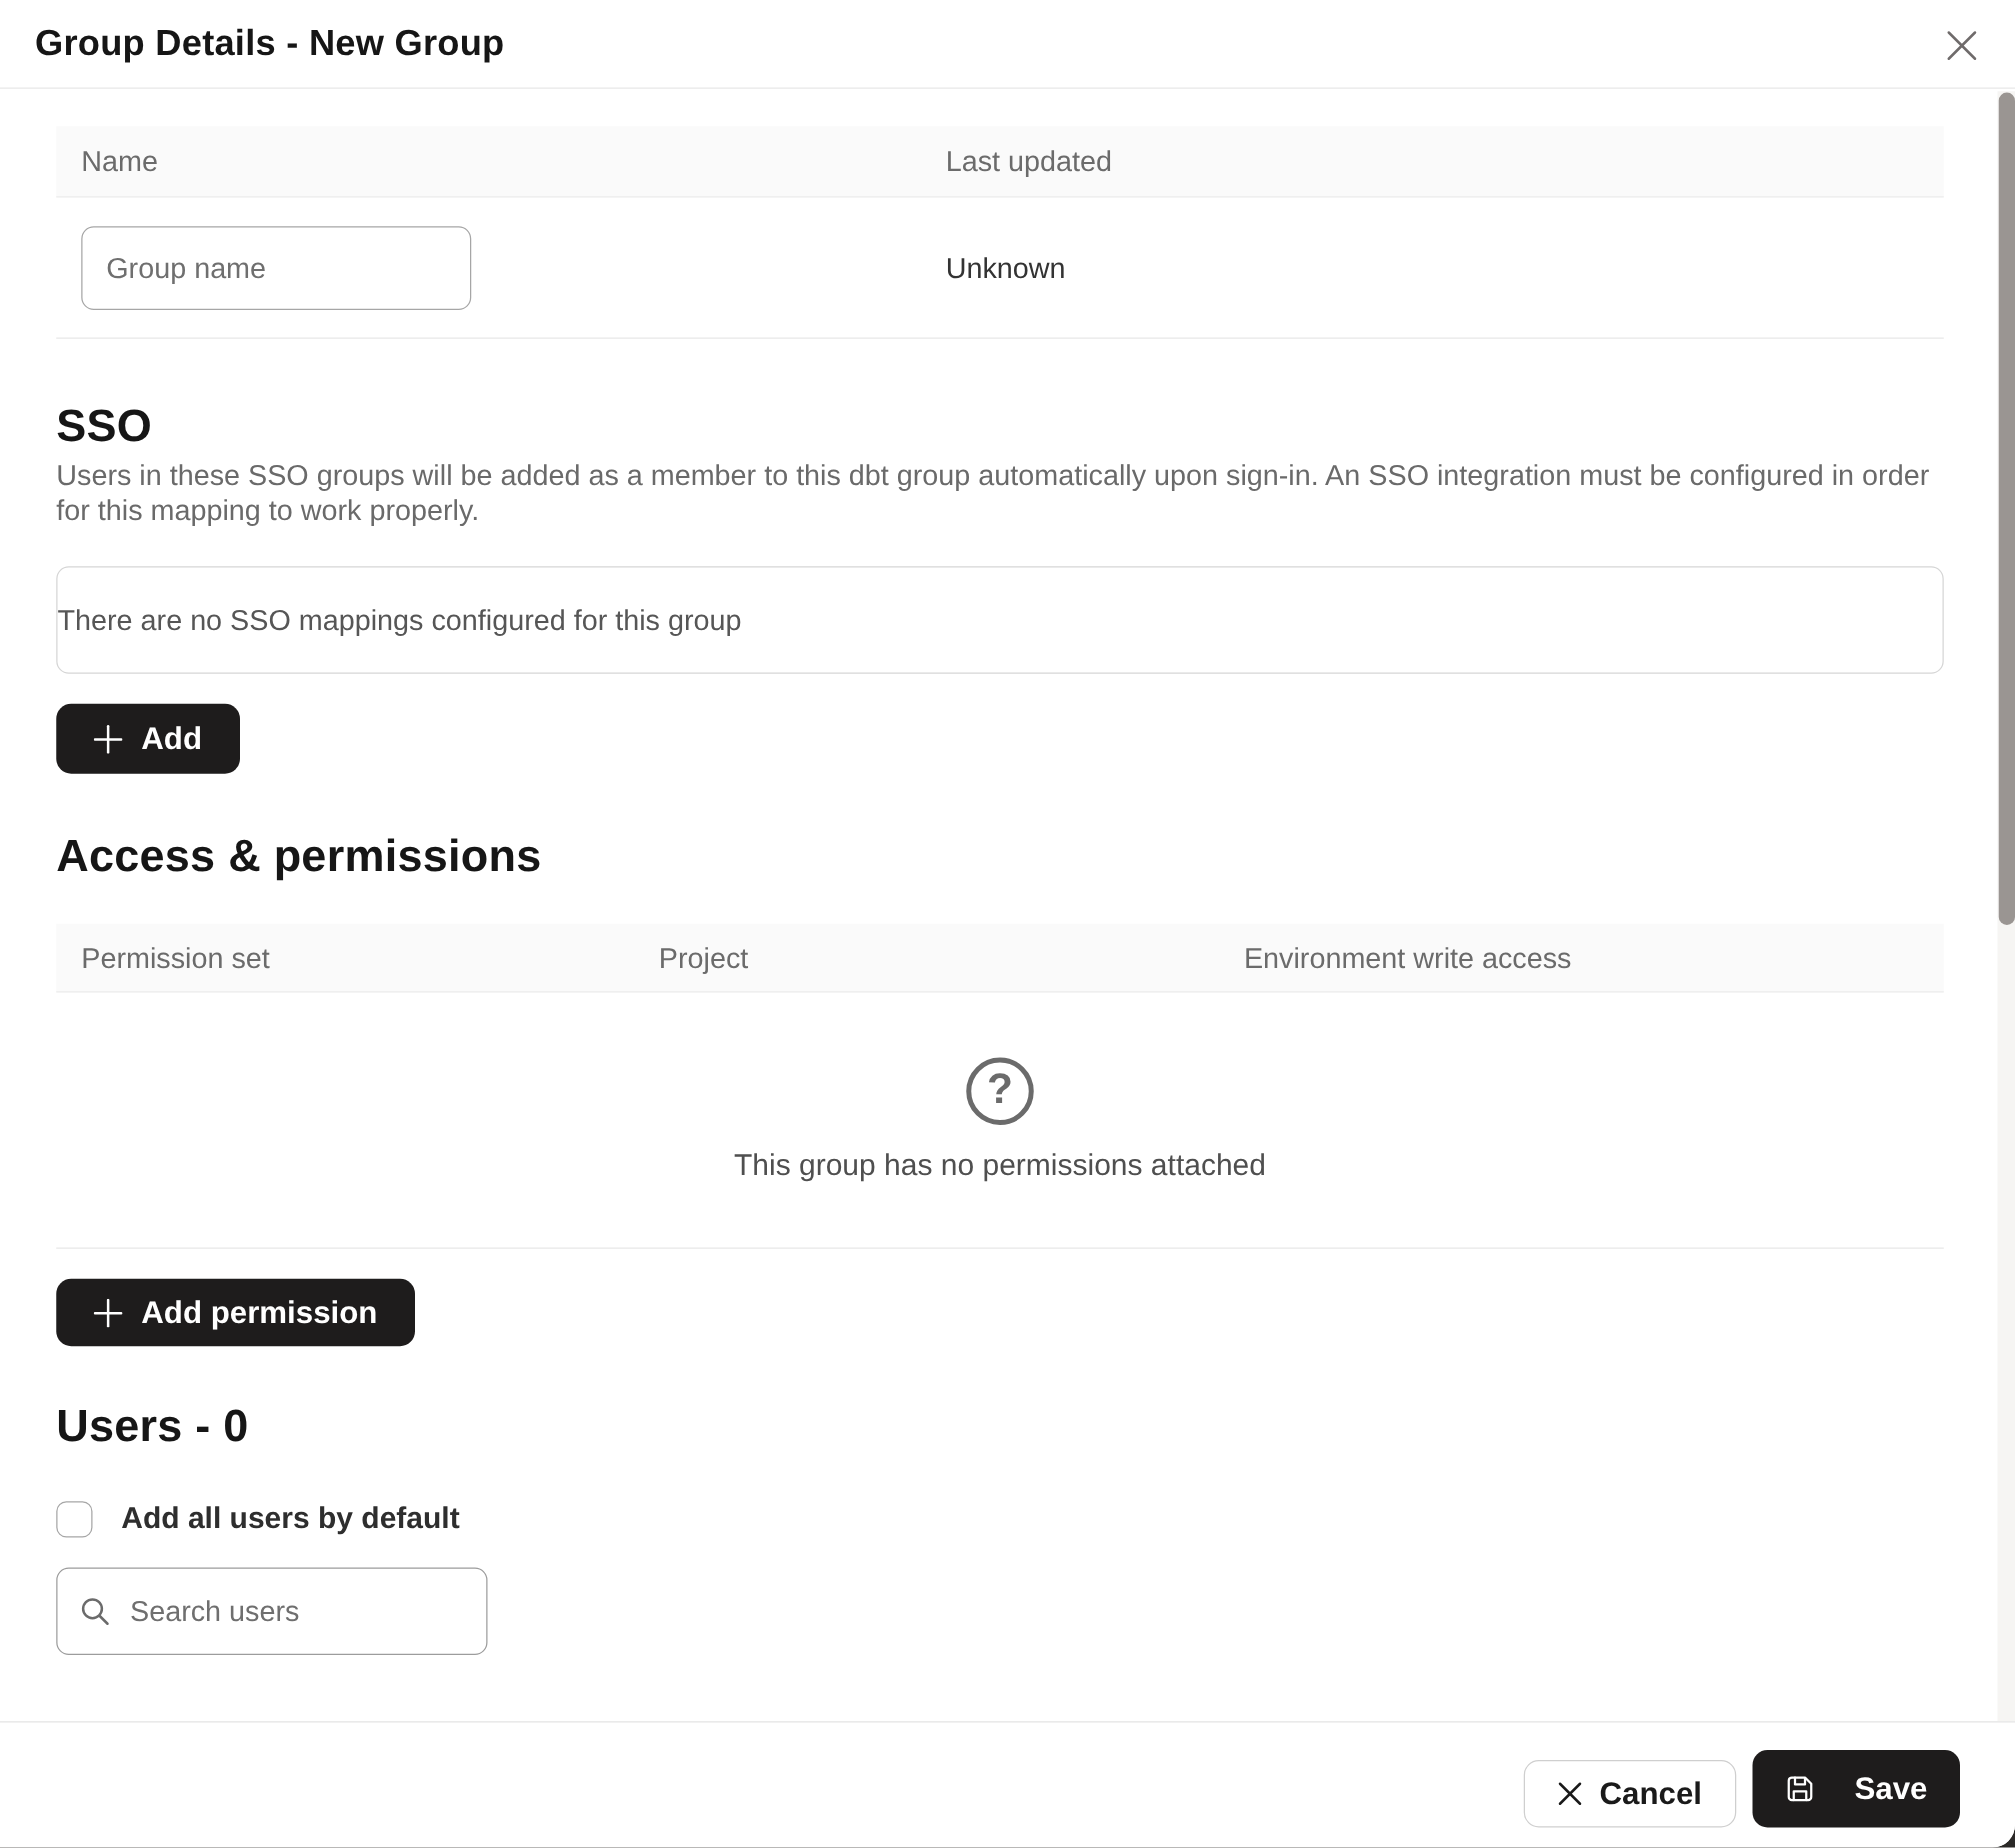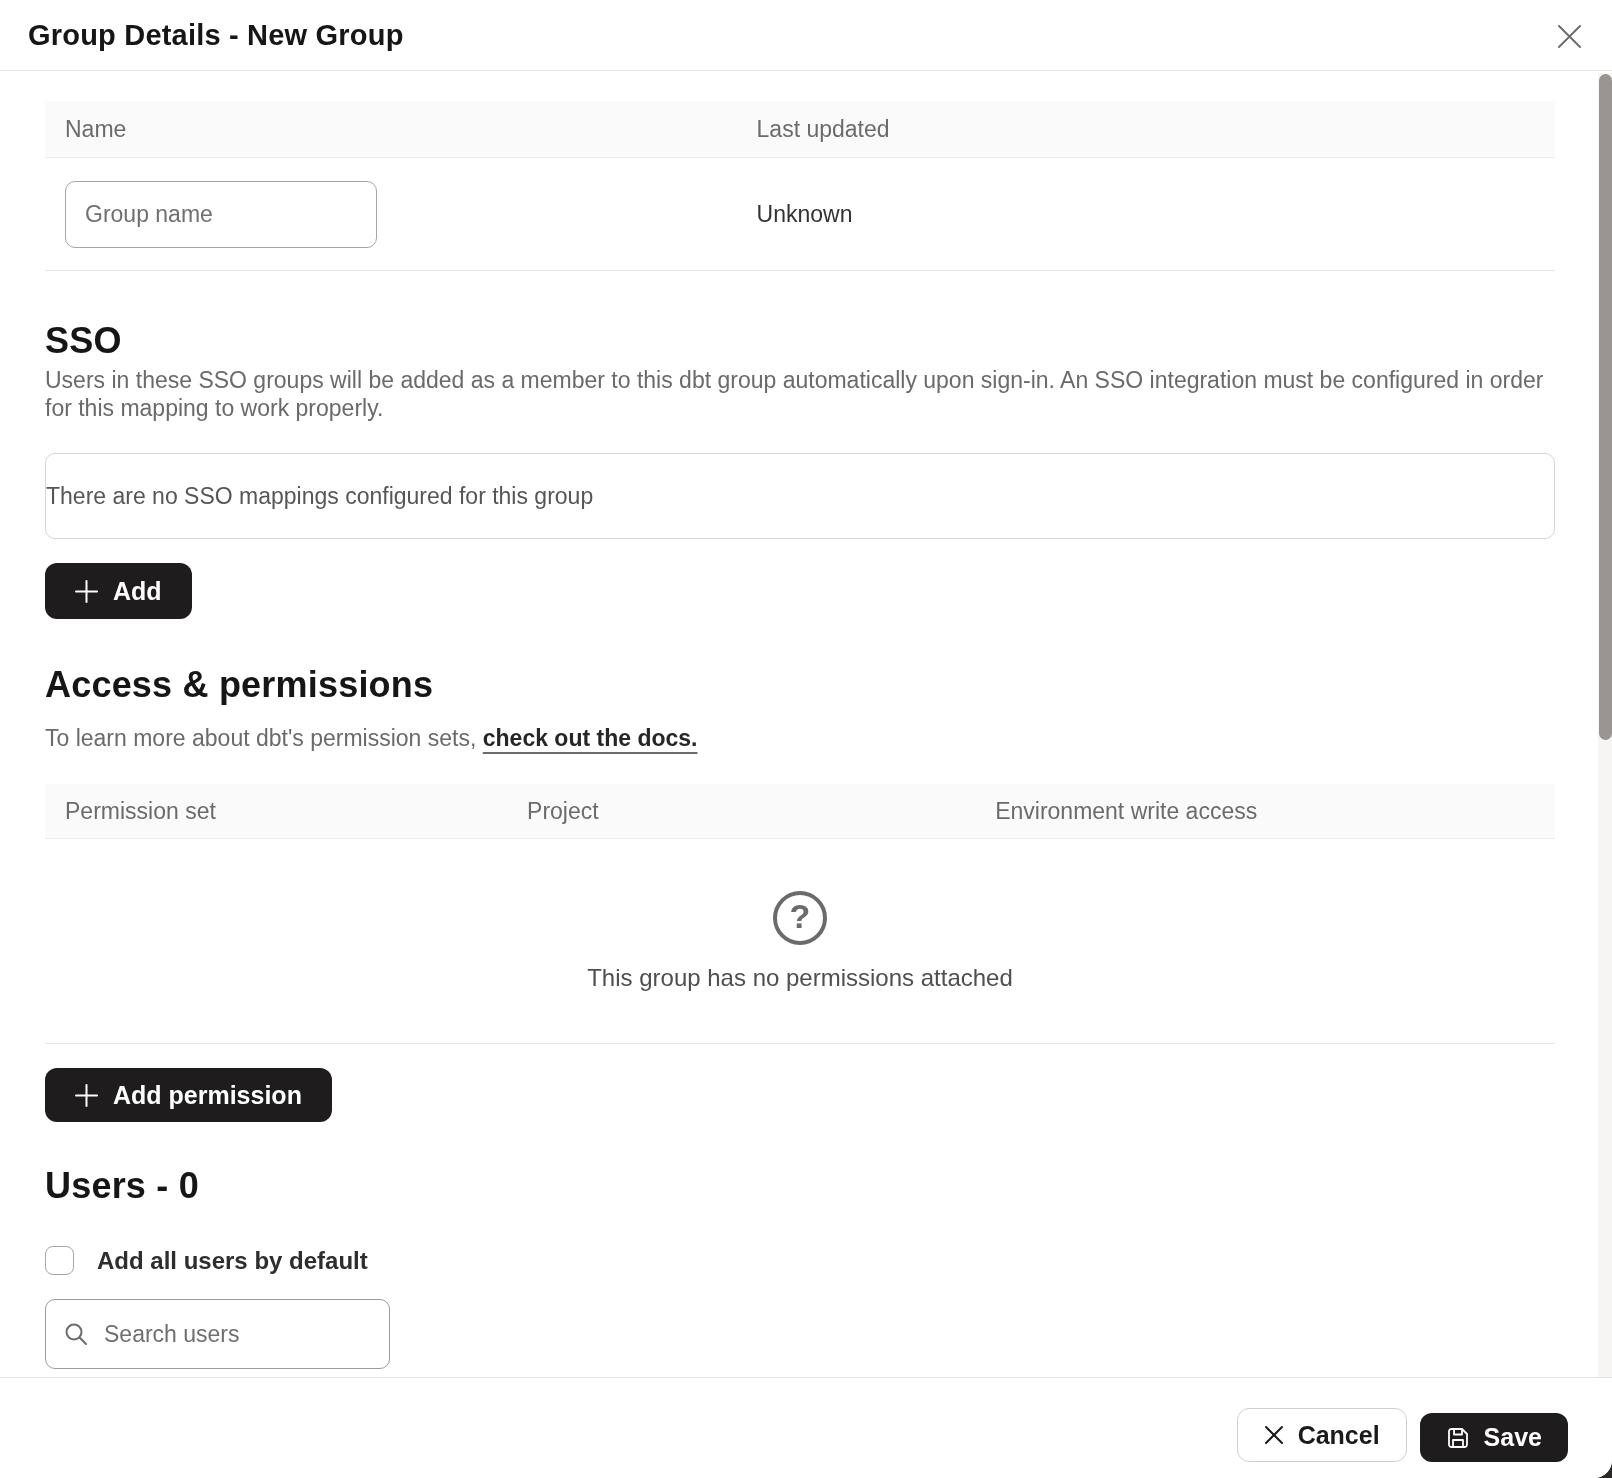--- a/index.html
+++ b/index.html
@@ -112,21 +112,21 @@
   .q-circle {
     width:54px; height:54px; border-radius:50%;
     border:4.5px solid #6b6b6b;
     display:flex; align-items:center; justify-content:center;
     color:#6b6b6b; font-size:34px; font-weight:600; line-height:1;
     padding-bottom:3px;
   }
   .perm-empty-text { font-size:24px; color:#4f4f4f; }
   
   .users-heading { margin-top:42px; }
-  .checkbox-row { margin-top:38px; display:flex; align-items:center; gap:23px; }
+  .checkbox-row { margin-top:38px; display:flex; gap:23px; }
   .checkbox {
     width:29px; height:29px; border:1.5px solid #a6a6a6; border-radius:8px;
     background:#fff; cursor:pointer; flex:none;
   }
   .checkbox-label { font-size:24px; font-weight:700; color:#2e2e2e; }
   .search-wrap {
     margin-top:24px; width:345px; height:70px;
     border:1.5px solid #9c9c9c; border-radius:10px;
     display:flex; align-items:center; padding:0 18px; gap:16px;
     background:#fff;
@@ -144,22 +144,22 @@
     gap:13px; padding:24px 44px 16px 0;
   }
   .btn-cancel {
     display:inline-flex; align-items:center; gap:14px;
     height:54px; padding:0 26px;
     background:#fff; border:1.5px solid #cfcfcf; border-radius:12px;
     font-size:25px; font-weight:700; color:#1a1a1a; font-family:inherit;
     cursor:pointer;
   }
   .btn-save {
-    display:inline-flex; align-items:center; gap:14px;
-    height:49px; padding:0 26px;
+    display:inline-flex; align-items:center; gap:32px;
+    height:62px; padding:0 26px;
     background:#1e1c1c; border:none; border-radius:12px;
     font-size:25px; font-weight:700; color:#fff; font-family:inherit;
     cursor:pointer;
   }
   svg { display:block; }
 </style>
 </head>
 <body>
 
 <div class="modal">
@@ -205,21 +205,20 @@
         <svg width="23" height="23" viewBox="0 0 23 23" fill="none" stroke="#ffffff" stroke-width="2" stroke-linecap="round">
           <line x1="11.5" y1="1" x2="11.5" y2="22"></line>
             <line x1="1" y1="11.5" x2="22" y2="11.5"></line>
         </svg>
       </span>
       <span>Add</span>
     </button>
 
     
     <div class="section-heading access-heading">Access &amp; permissions</div>
-    <div class="docs-line"><span>To learn more about dbt's permission sets, </span><span class="docs-link">check out the docs.</span></div>
 
     <div class="table2">
       <div class="t-head">
         <div class="th-cell">Permission set</div>
         <div class="th-cell">Project</div>
         <div class="th-cell">Environment write access</div>
       </div>
       <div class="perm-empty">
         <div class="q-circle">?</div>
         <div class="perm-empty-text">This group has no permissions attached</div>

